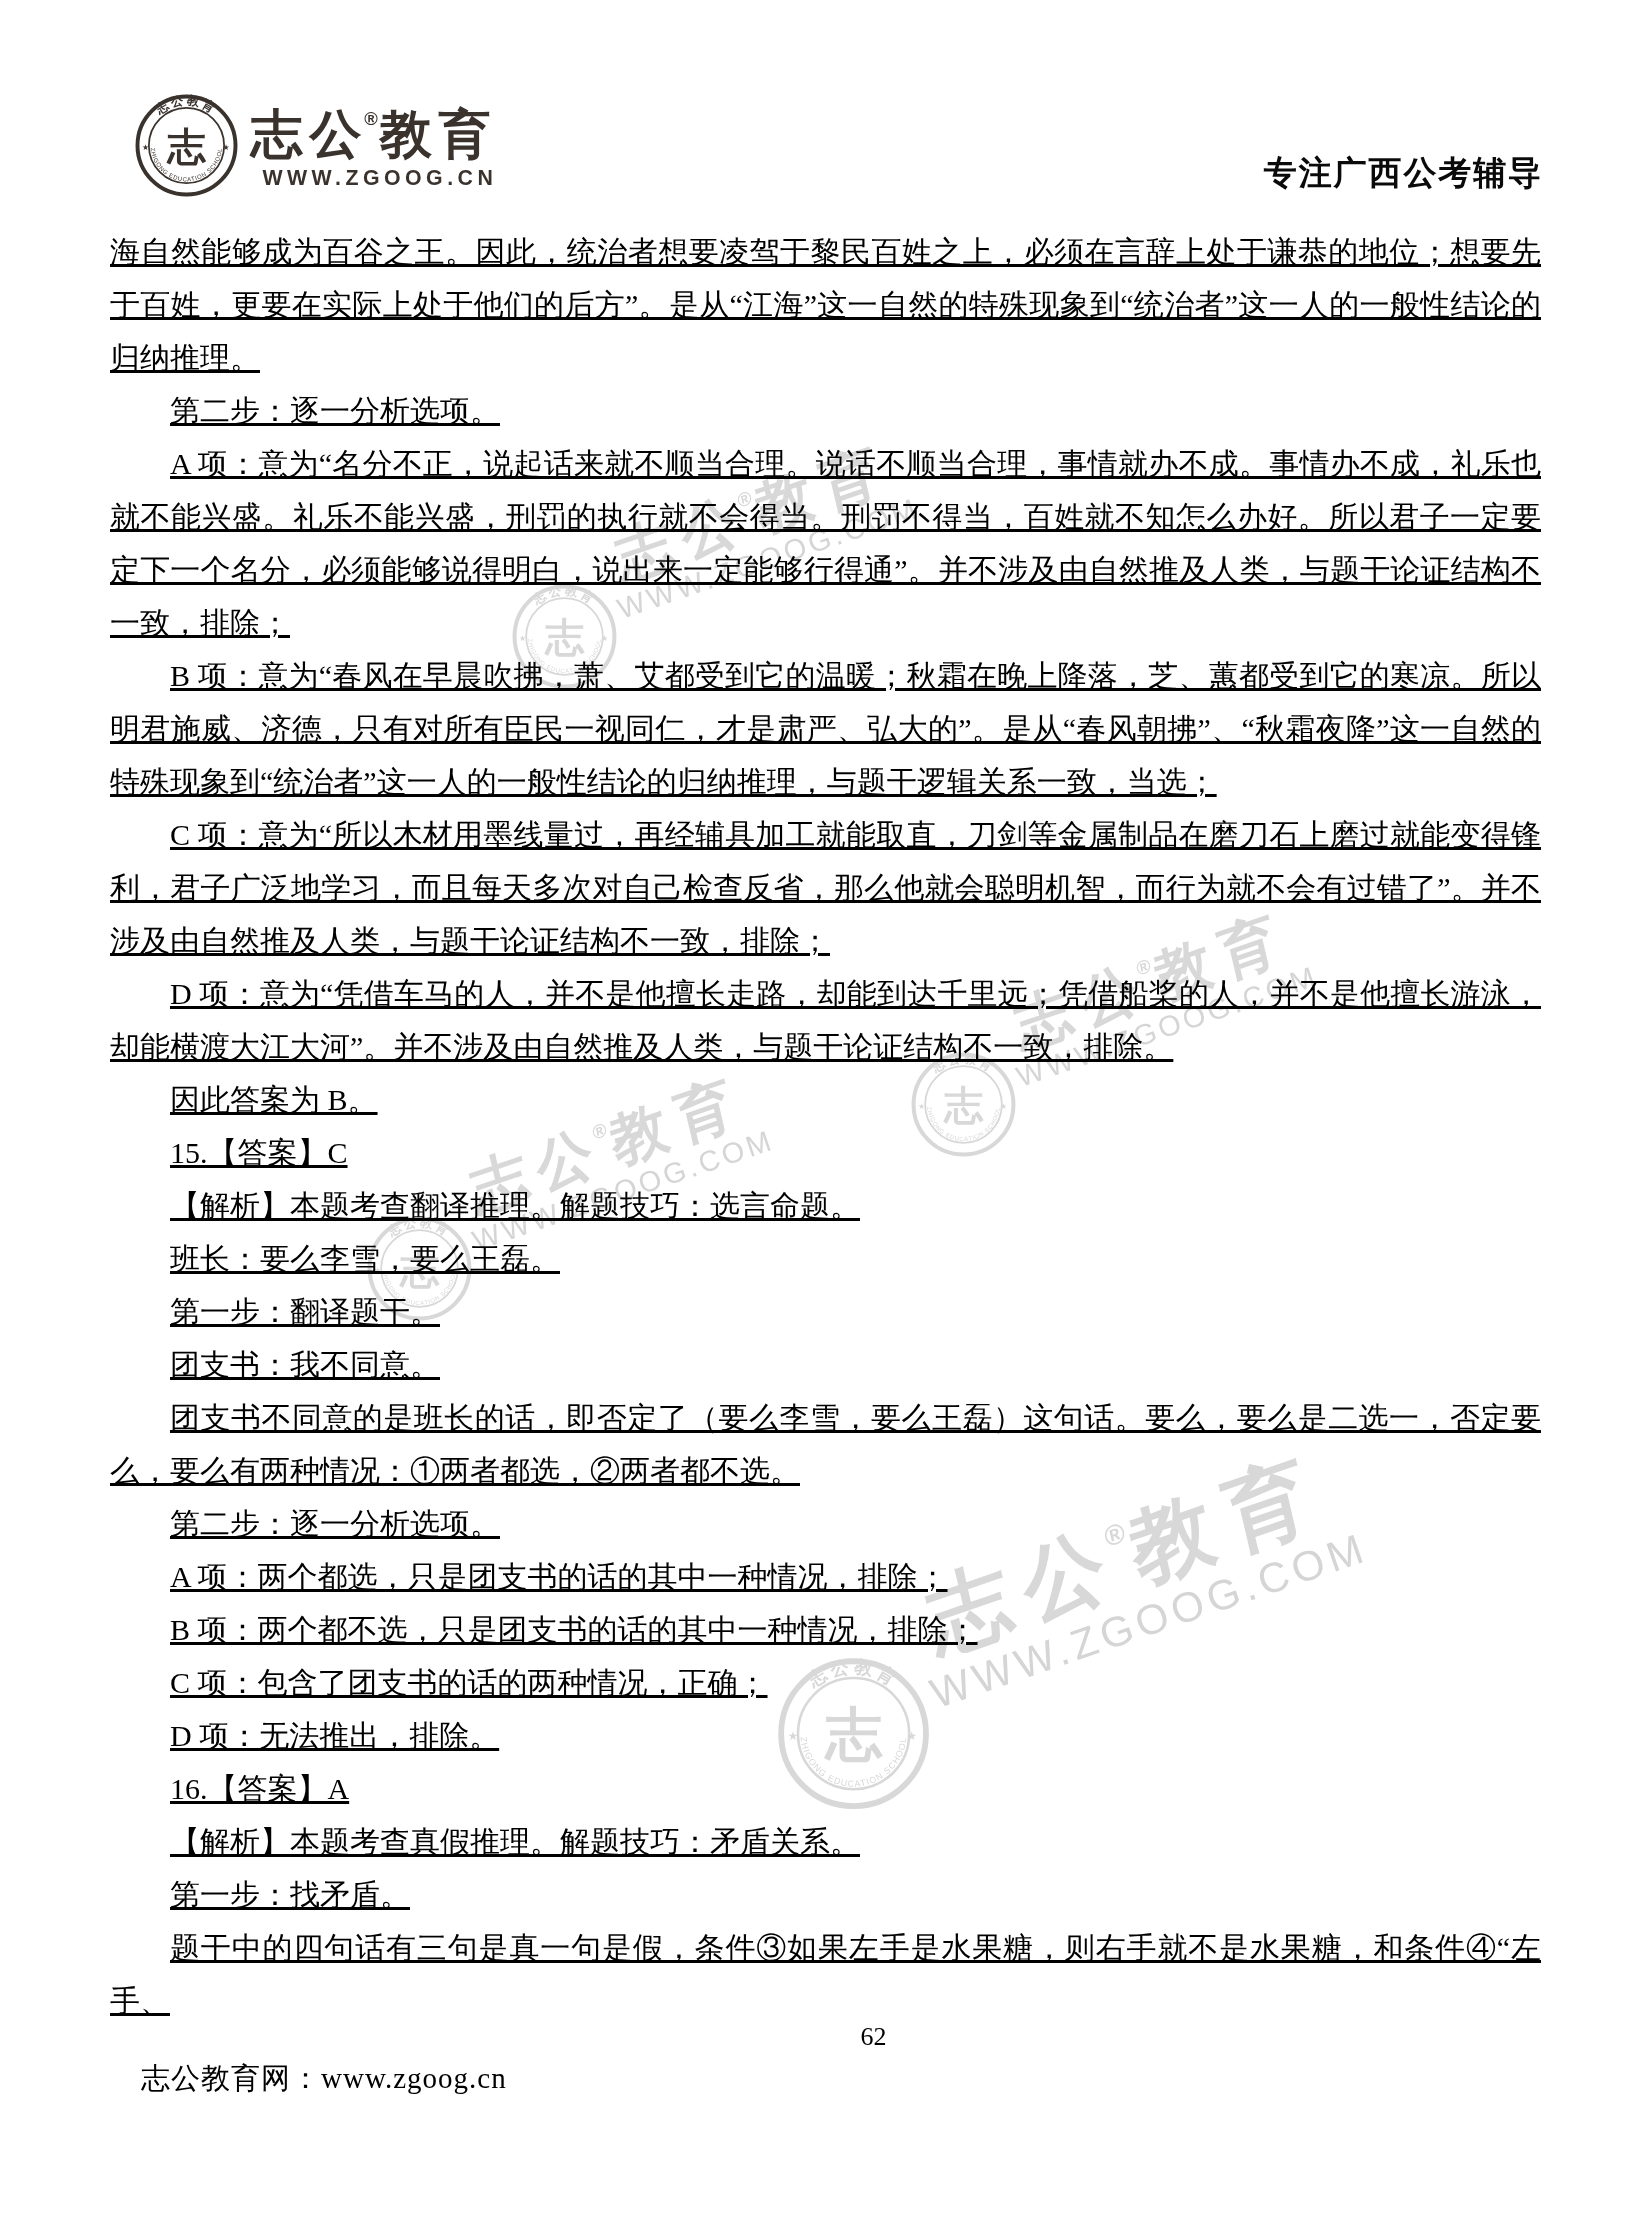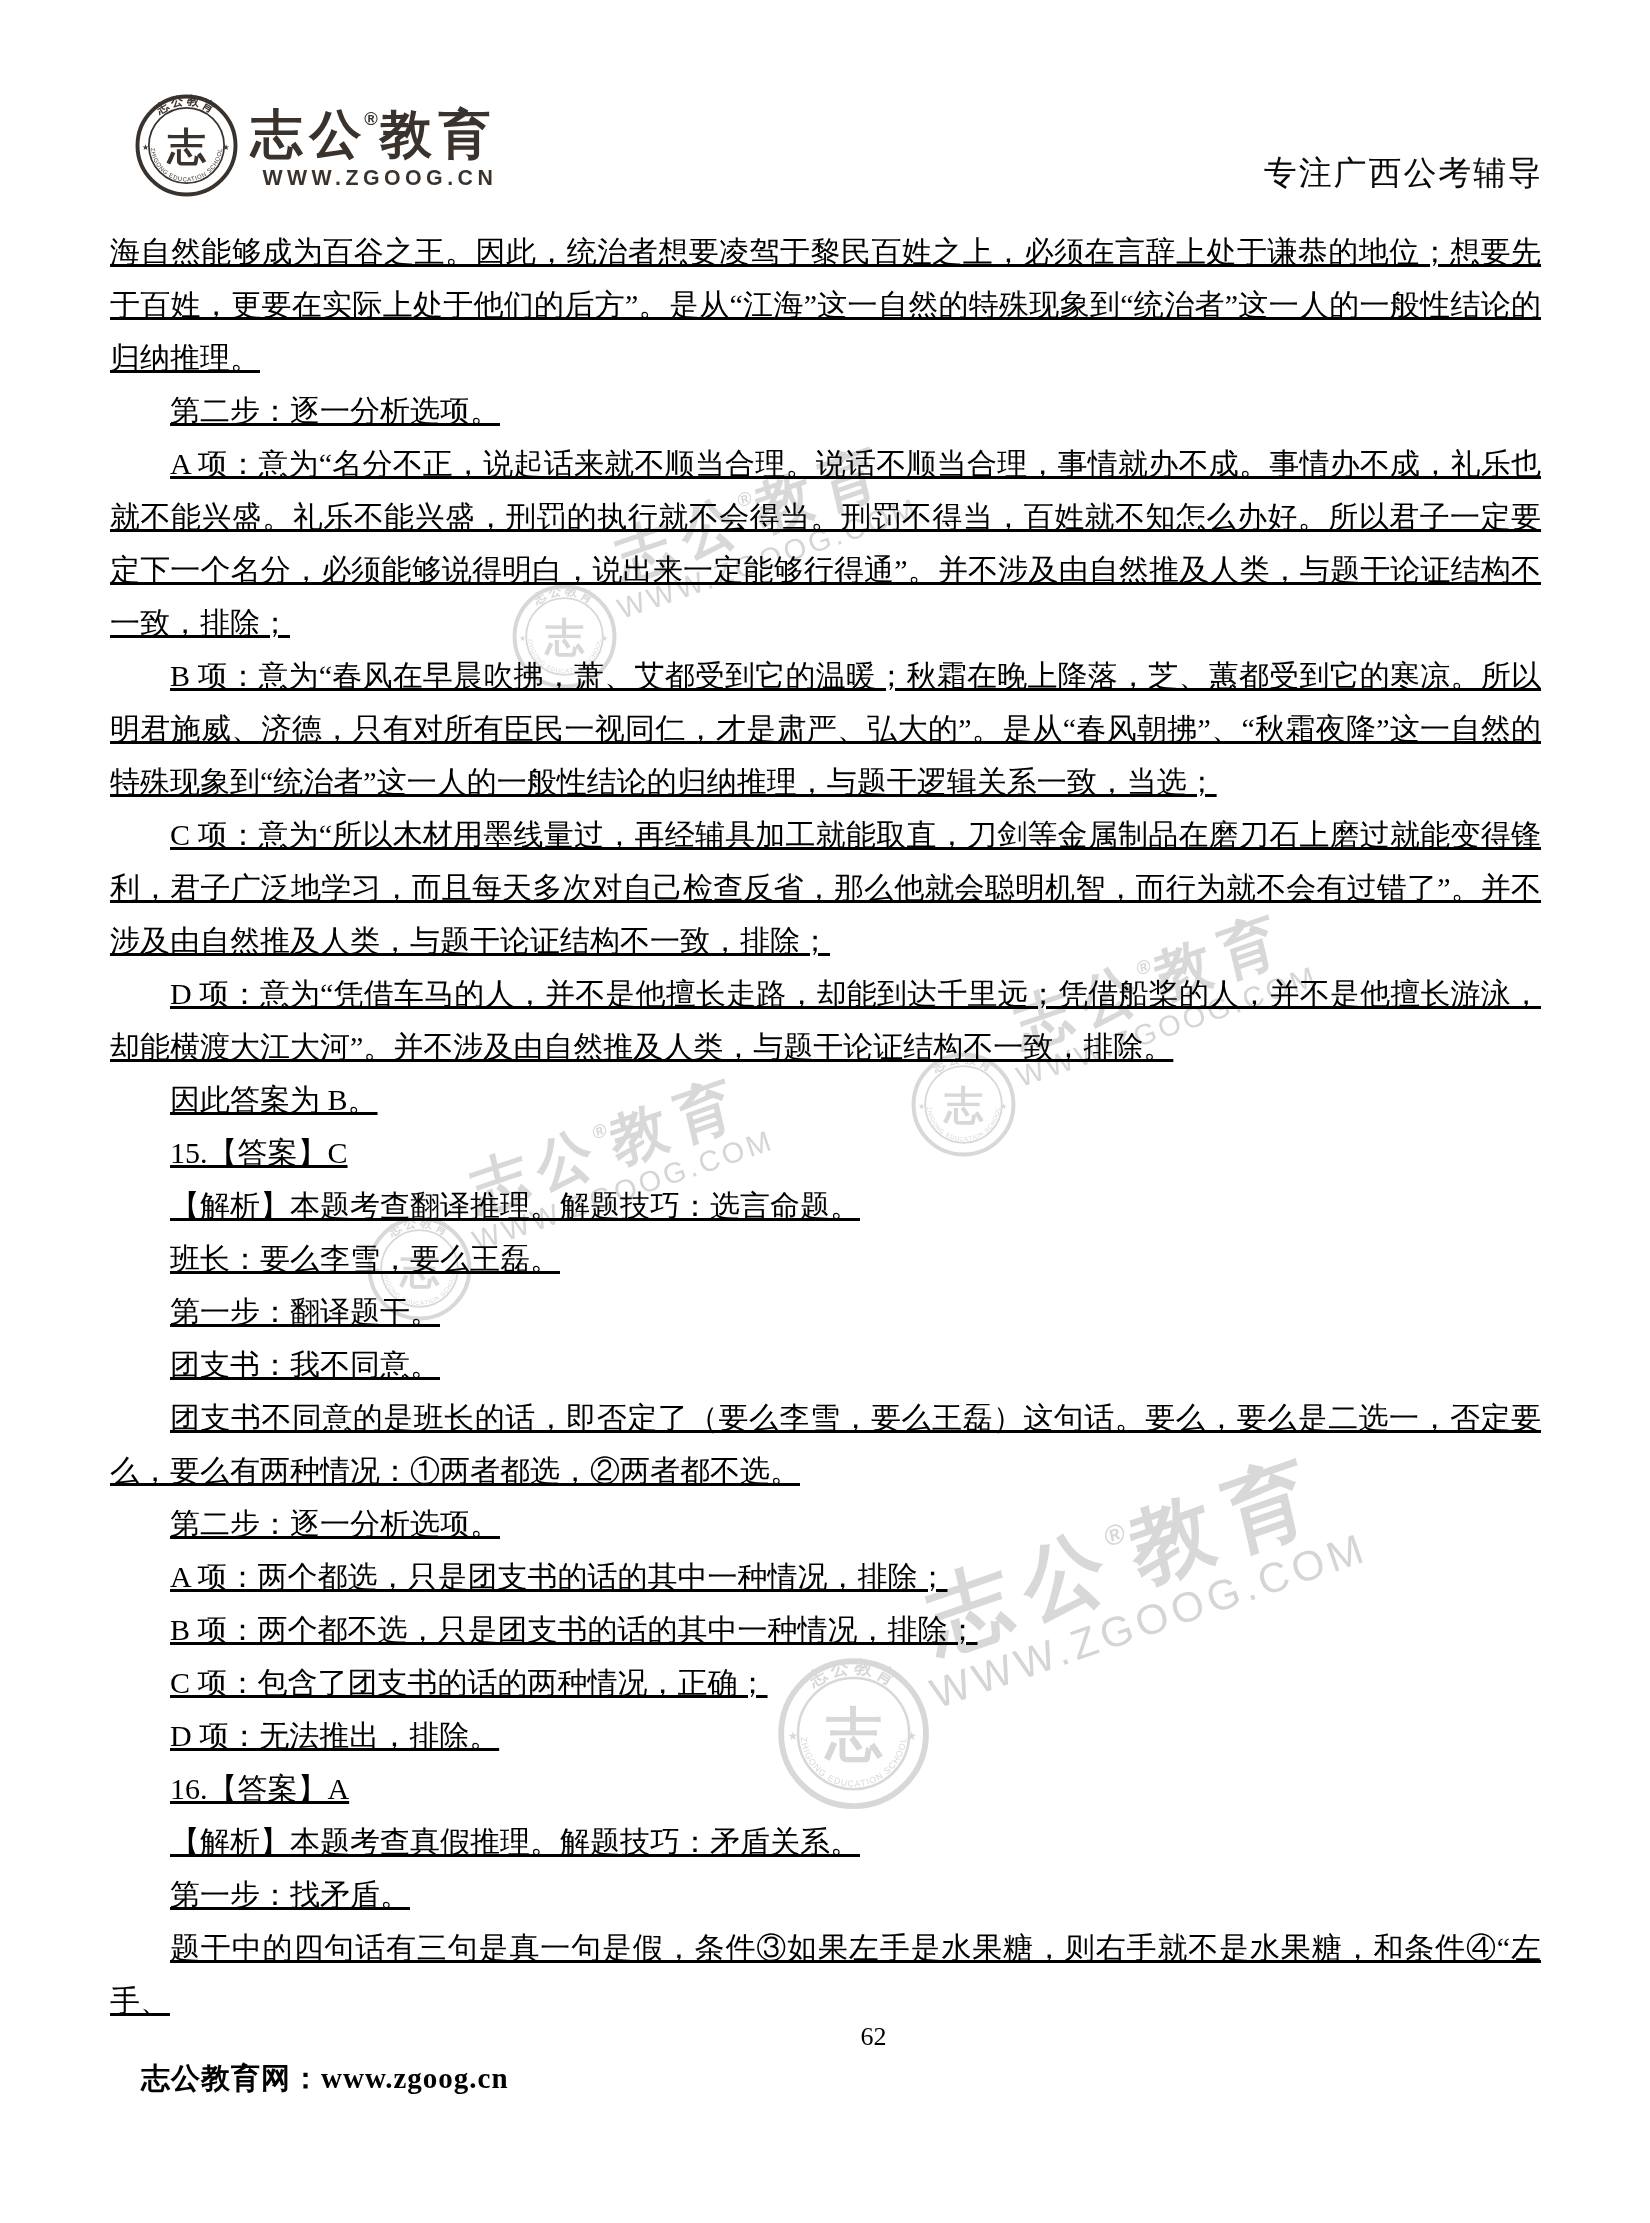--- a/index.html
+++ b/index.html
@@ -16,21 +16,21 @@
   .header{position:absolute;left:0;top:0;width:100%;height:213px;z-index:2;}
   .logo{position:absolute;left:134px;top:93px;height:107px;display:flex;align-items:flex-start;}
   .logo-seal{width:105px;height:105px;color:#3a322d;flex:0 0 auto;}
   .logo-text{margin-left:11.6px;color:#3a322d;}
   .logo-brand{font-family:"Liberation Sans","DejaVu Sans",sans-serif;font-weight:900;font-size:52px;line-height:52px;letter-spacing:6.8px;white-space:nowrap;}
   .logo-brand sup{font-size:18.4px;font-weight:700;vertical-align:27px;letter-spacing:0;margin:0 1.9px 0 -3.9px;}
   .logo-url{font-family:"Liberation Sans","DejaVu Sans",sans-serif;font-size:21.3px;font-weight:600;letter-spacing:4.5px;margin-top:5.8px;white-space:nowrap;text-align:right;}
   .slogan{
     position:absolute;right:108px;top:151px;
     font-family:"Liberation Sans","DejaVu Sans",sans-serif;
-    font-size:33px;font-weight:400;letter-spacing:1.9px;color:#0a0a0a;white-space:nowrap;
+    font-size:33px;font-weight:700;letter-spacing:1.9px;color:#0a0a0a;white-space:nowrap;
   }
   
   .watermark{position:absolute;width:427px;height:233px;z-index:0;pointer-events:none;}
   .wm-seal{position:absolute;left:0;top:78px;width:107px;height:107px;color:#d8d8d8;}
   .wm-rot{position:absolute;left:95px;top:13.6px;transform:rotate(-19deg);transform-origin:left center;text-align:center;white-space:nowrap;}
   .wm-brand{font-family:"Liberation Sans","DejaVu Sans",sans-serif;font-size:58px;font-weight:800;letter-spacing:10.7px;color:#d8d8d8;transform:skewX(-6deg);line-height:58px;}
   .wm-brand sup{font-size:19.4px;vertical-align:29px;letter-spacing:0;margin:0 1.9px 0 -5.8px;}
   .wm-url{font-family:"Liberation Sans","DejaVu Sans",sans-serif;font-size:29px;font-weight:400;letter-spacing:3.4px;color:#d5d5d5;margin-top:3.9px;line-height:31px;}
   .wm-1{left:511px;top:505px;}
   .wm-2{left:910px;top:973px;}
@@ -40,21 +40,21 @@
   .doc-body{
     position:absolute;left:110px;top:225px;width:1431px;z-index:1;
     font-size:30px;line-height:53px;
     text-align:justify;text-justify:inter-ideograph;
   }
   .para{margin:0;text-indent:2em;text-decoration:underline;}
   .para.noindent{text-indent:0;}
   
   .footer{position:absolute;left:0;top:2016px;width:100%;z-index:2;}
   .page-number{position:absolute;left:0;top:5.8px;width:100%;text-align:center;font-size:26px;color:#000;padding-left:48px;}
-  .site{position:absolute;left:141px;top:43px;font-size:29px;font-weight:700;color:#000;white-space:nowrap;
+  .site{position:absolute;left:141px;top:43px;font-size:29px;font-weight:400;color:#000;white-space:nowrap;
         font-family:"Liberation Serif","DejaVu Serif",serif;letter-spacing:1px;}
 </style>
 </head>
 <body>
 
 <div class="page">
 
   <div class="watermark wm-1">
     <span class="wm-seal seal-slot"><svg viewBox="0 0 120 120" width="100%" height="100%" fill="currentColor" font-family="&quot;Liberation Sans&quot;,&quot;DejaVu Sans&quot;,sans-serif">
           <defs>

